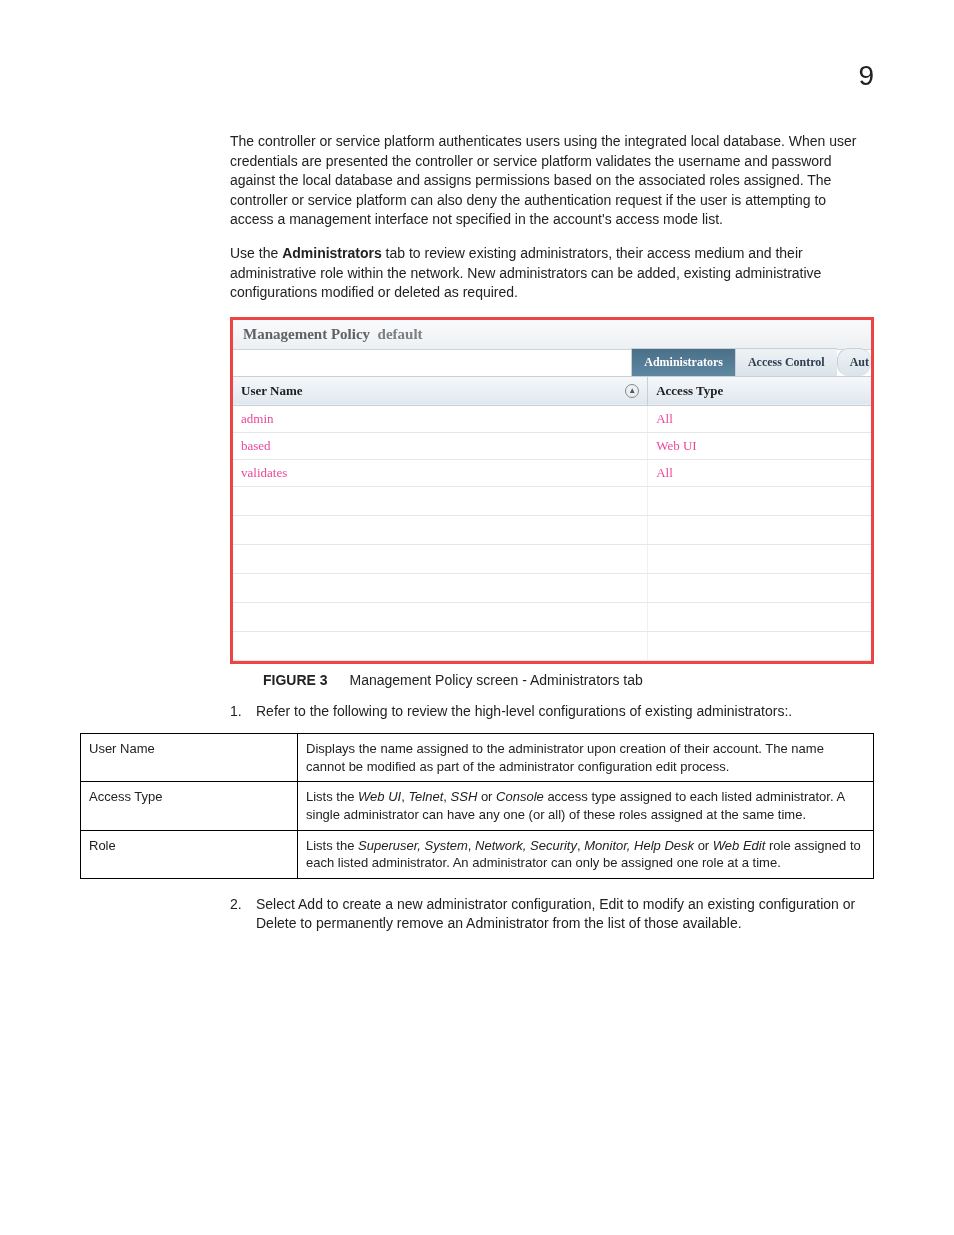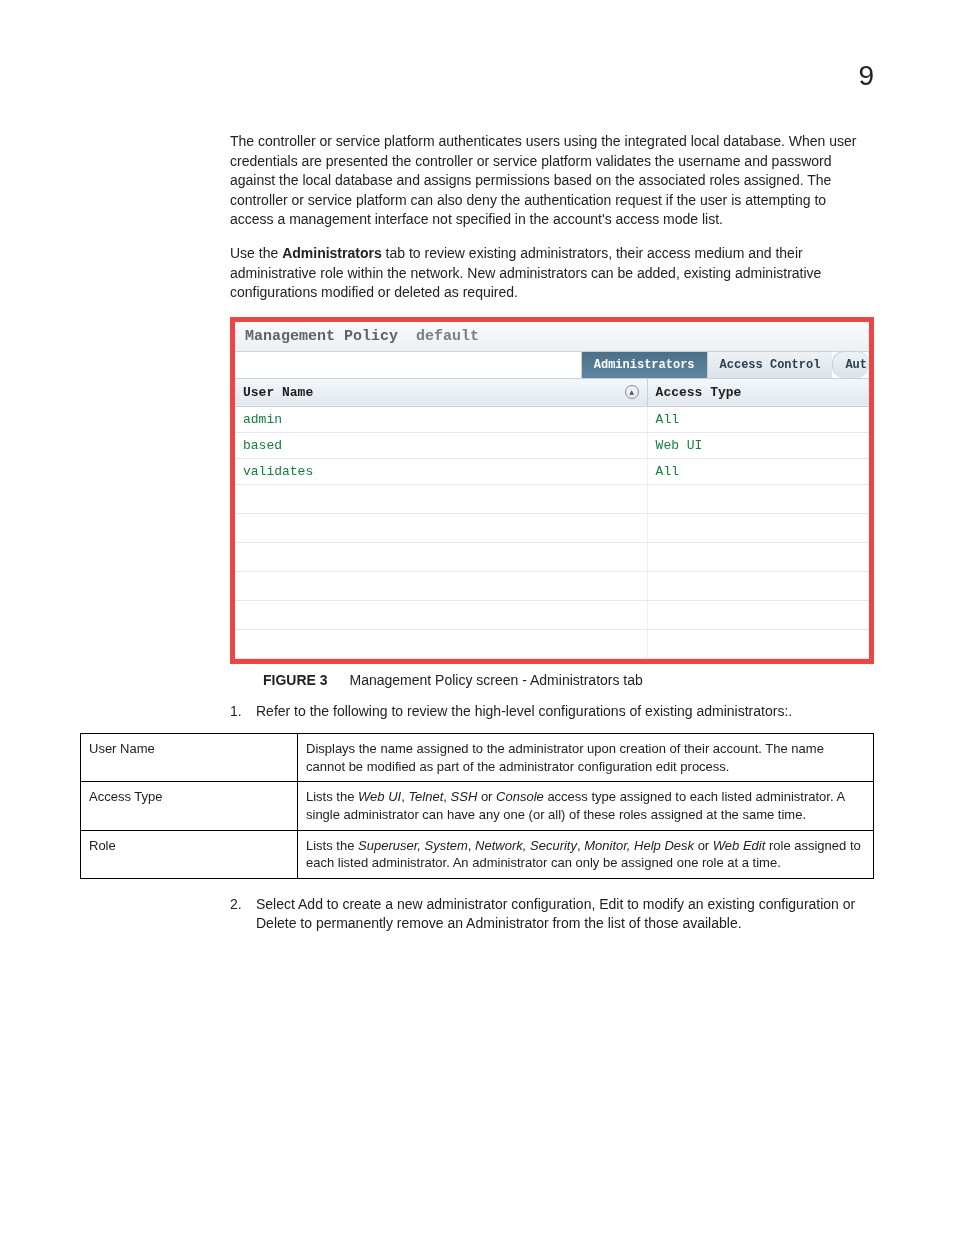--- a/index.html
+++ b/index.html
@@ -25,25 +25,25 @@
     margin-right: 6px;
     line-height: 1.4;
     margin-bottom: 14px;
   }
   .body-text .bold { font-weight: bold; }
 
   
   .figure {
     margin-left: 150px;
     margin-right: 0;
-    border: 5px solid #ef4444;
+    border: 3px solid #ef4444;
     margin-top: 6px;
     margin-bottom: 6px;
     overflow: hidden;
-    font-family: Liberation Mono, monospace;
+    font-family: Liberation Serif, serif;
   }
   .fig-header {
     background: linear-gradient(#f9fafb, #edf0f2);
     border-bottom: 1px solid #d0d4d8;
     padding: 6px 10px;
     font-size: 15px;
     color: #7a7f84;
     font-weight: bold;
   }
   .fig-header .title-strong { color: #5f6266; }
@@ -101,21 +101,21 @@
     display: inline-flex;
     align-items: center;
     justify-content: center;
     font-size: 8px;
     color: #555;
   }
   .fig-table td {
     padding: 5px 8px;
     border-bottom: 1px solid #e4e8eb;
     border-right: 1px solid #eef1f3;
-    color: #15803d;
+    color: #ec4899;
   }
   .fig-table td:last-child { border-right: none; }
   .fig-table tr.empty td { height: 18px; }
 
   .figure-caption {
     margin-left: 150px;
     margin-top: 8px;
     margin-bottom: 14px;
     font-size: 14px;
     padding-left: 33px;

